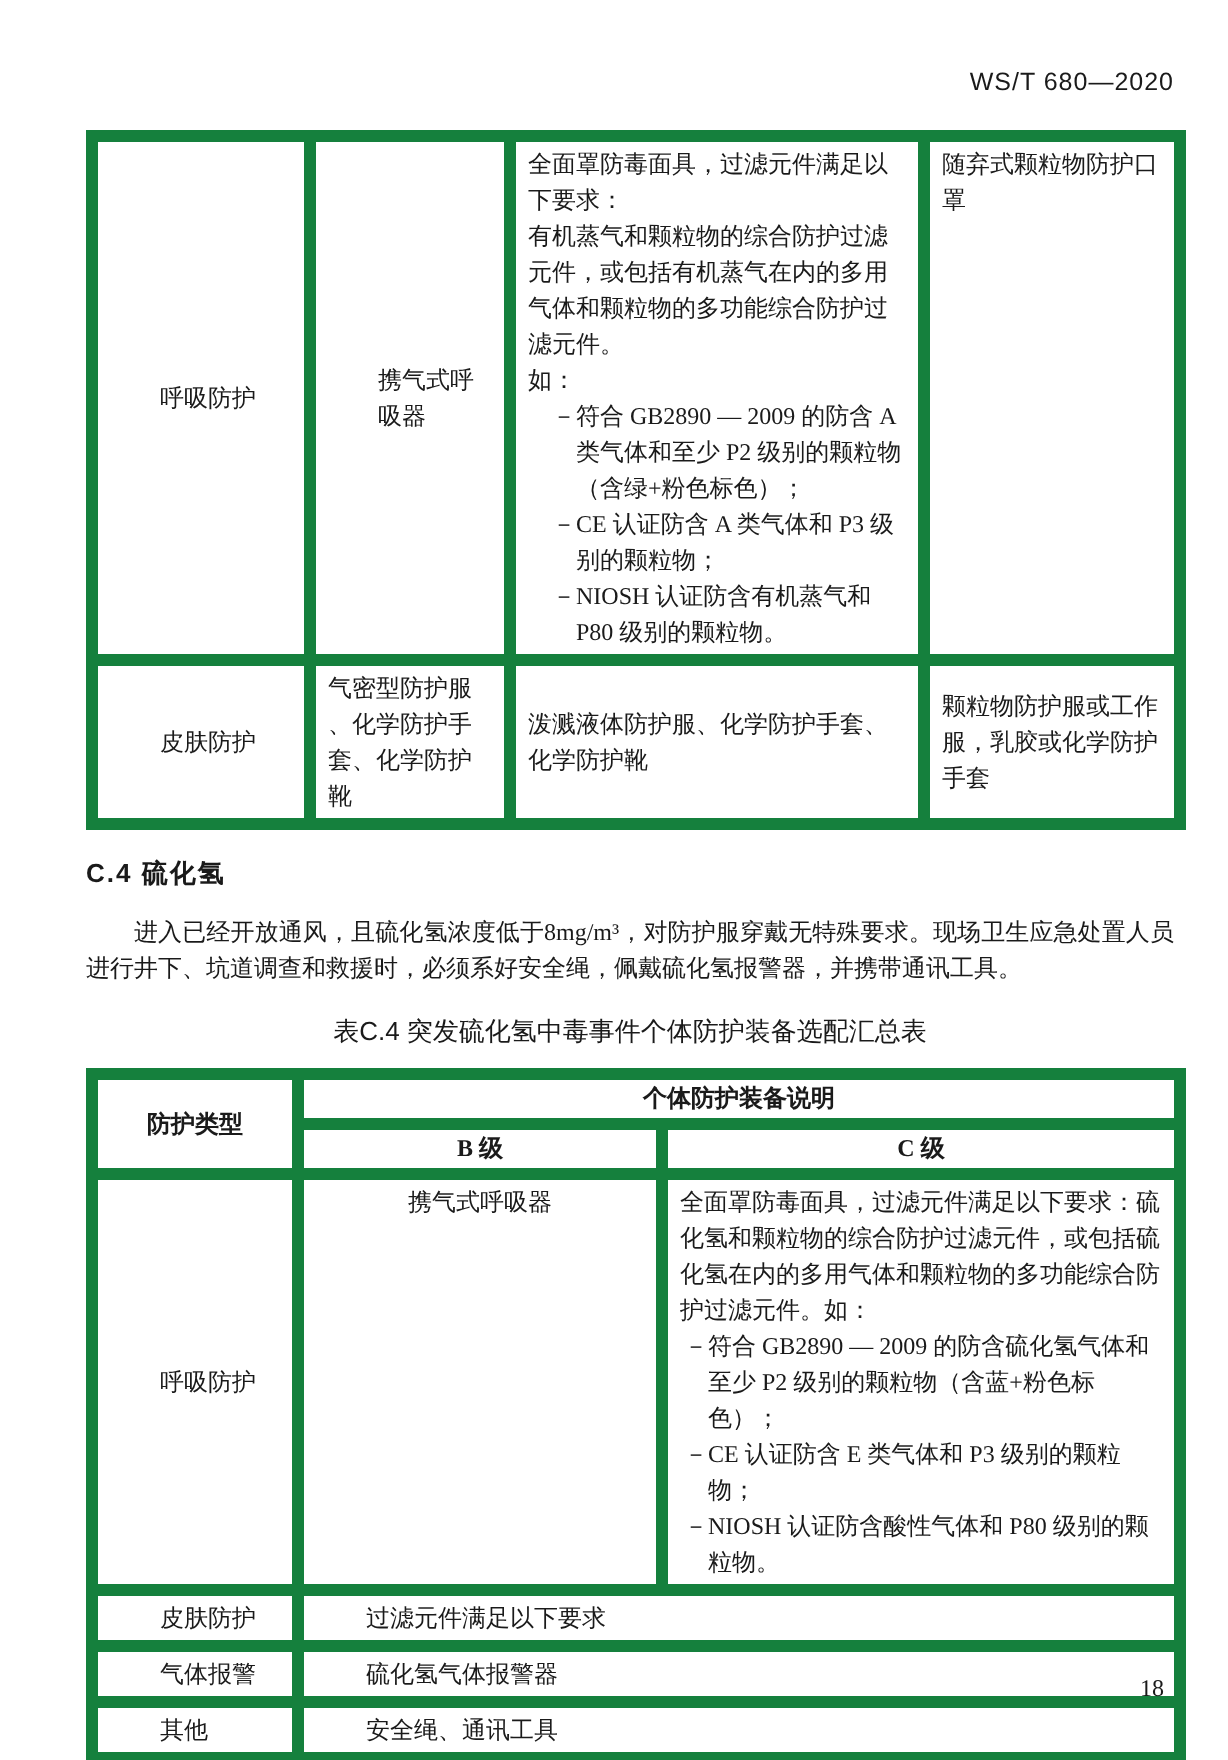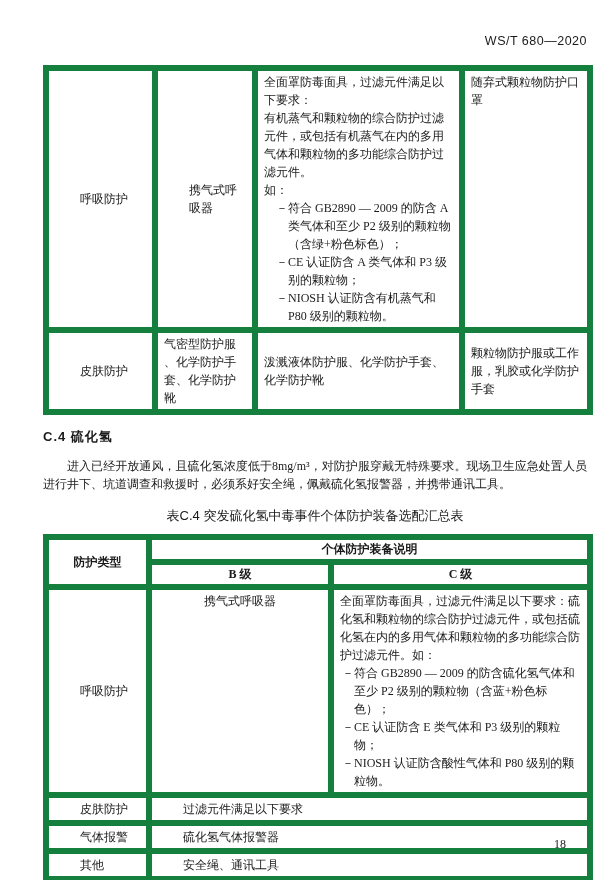--- a/index.html
+++ b/index.html
@@ -71,21 +71,21 @@
   .t2 .col-a { width: 103px; }
   .t2 .col-b { width: 182px; }
   .t2 .col-c { width: 259px; }
   .t2 th { text-align: center; font-weight: bold; line-height: 17px; padding: 1px 4px; }
   .t2 tr.row-resp { height: 162px; }
   .t2 tr.row-small { height: 22px; }
   .t2 .cell-cleft { text-align: left; }
 
   .page-number {
     position: absolute;
-    top: 837px; right: 48px;
+    top: 837px; right: 32px;
     font-size: 12px;
     font-family: "Liberation Serif", serif;
   }
 </style>
 </head>
 <body>
 
 <div class="page">
   <div class="content">
 

